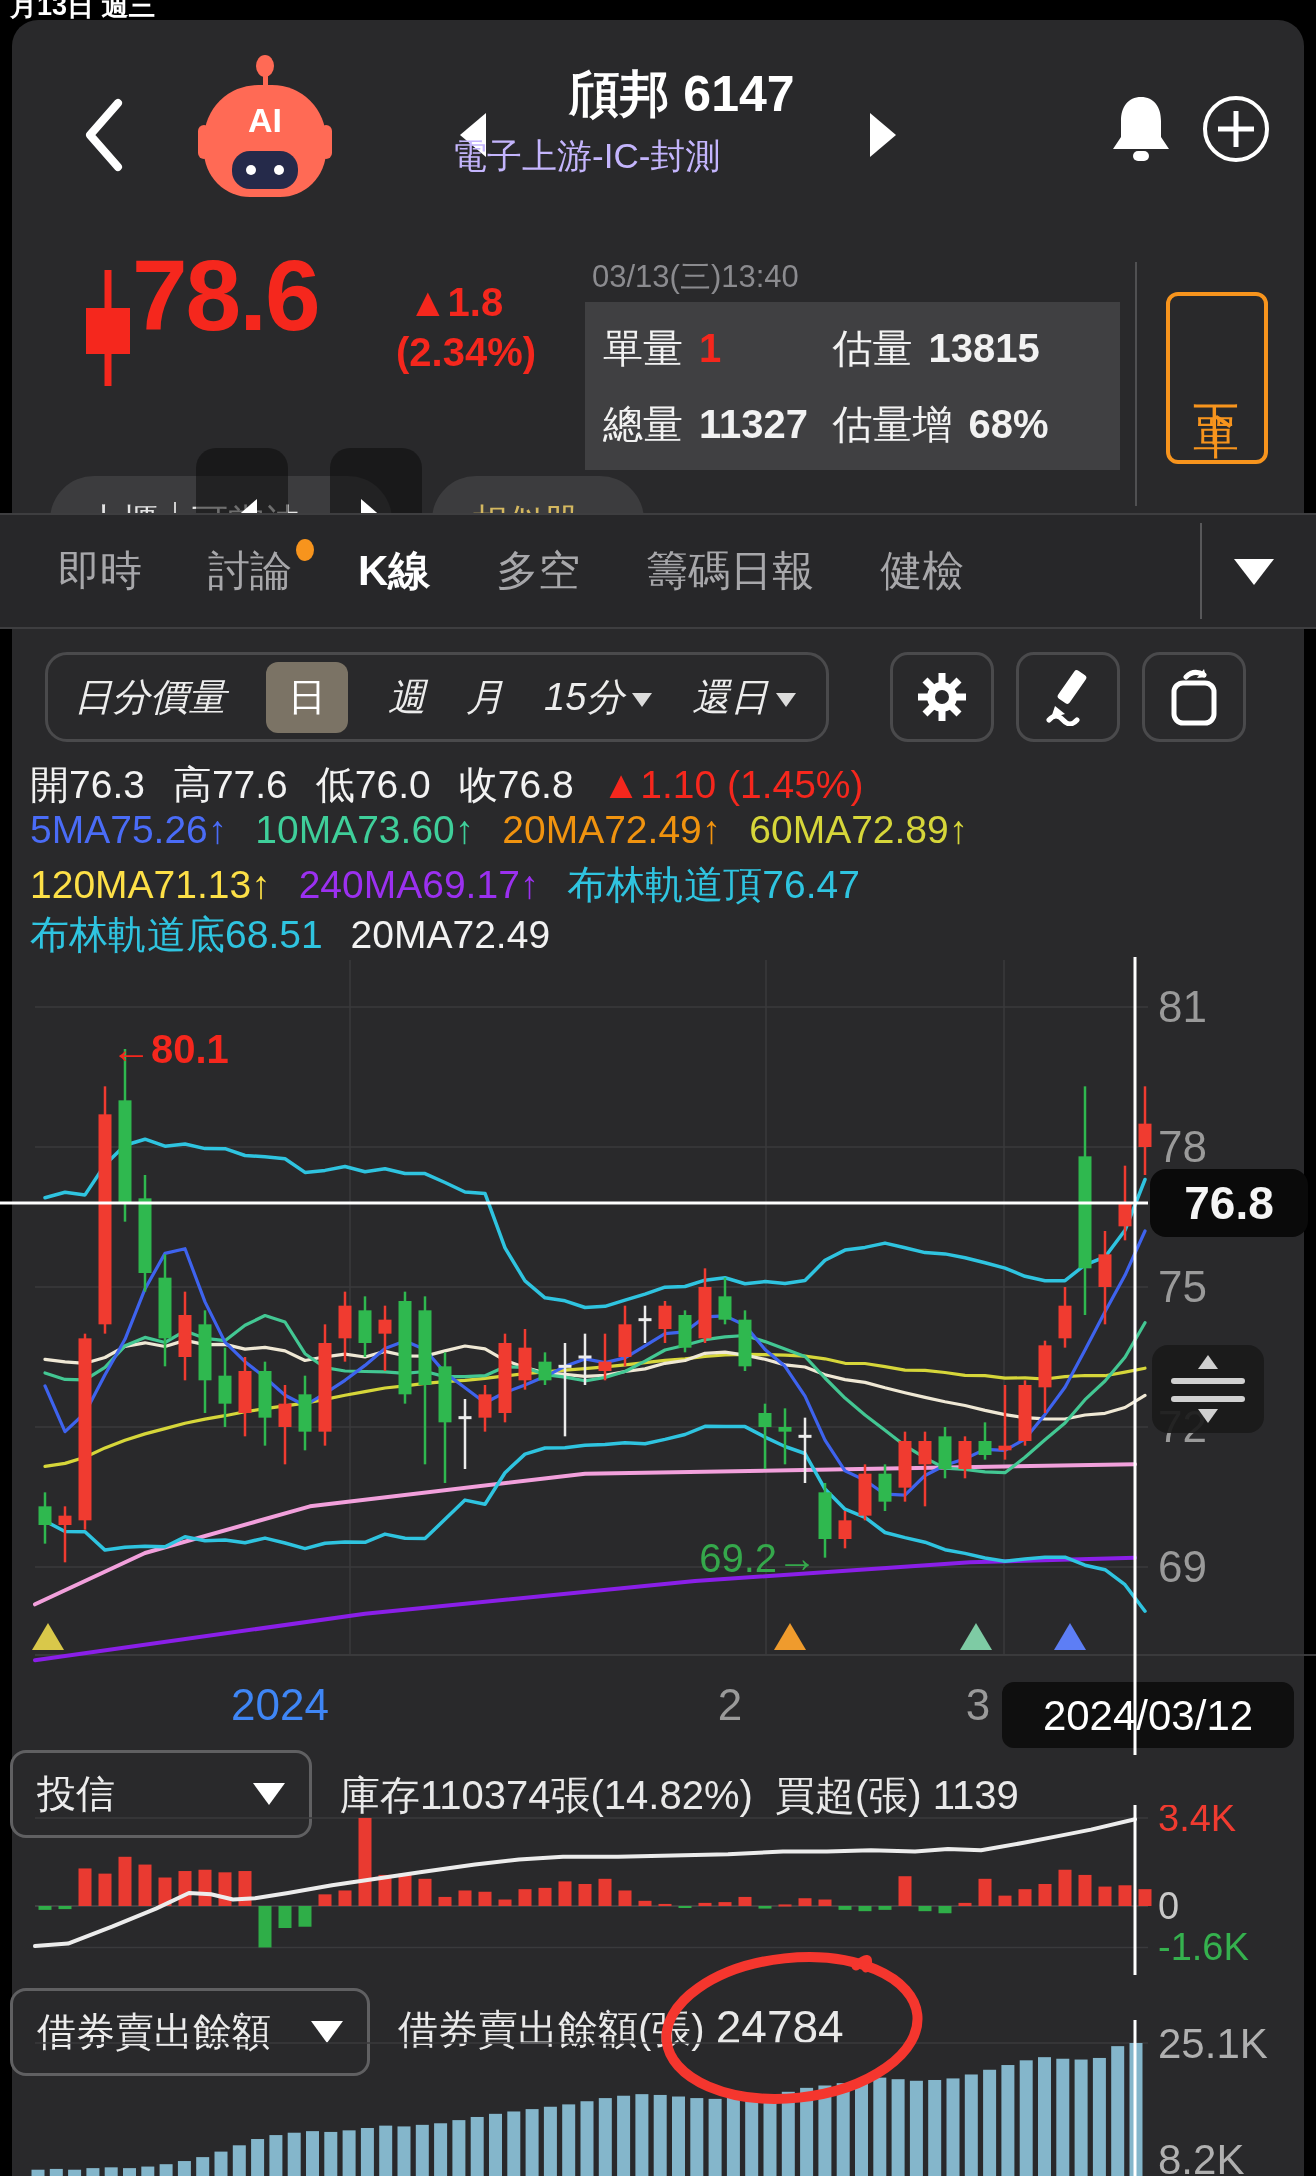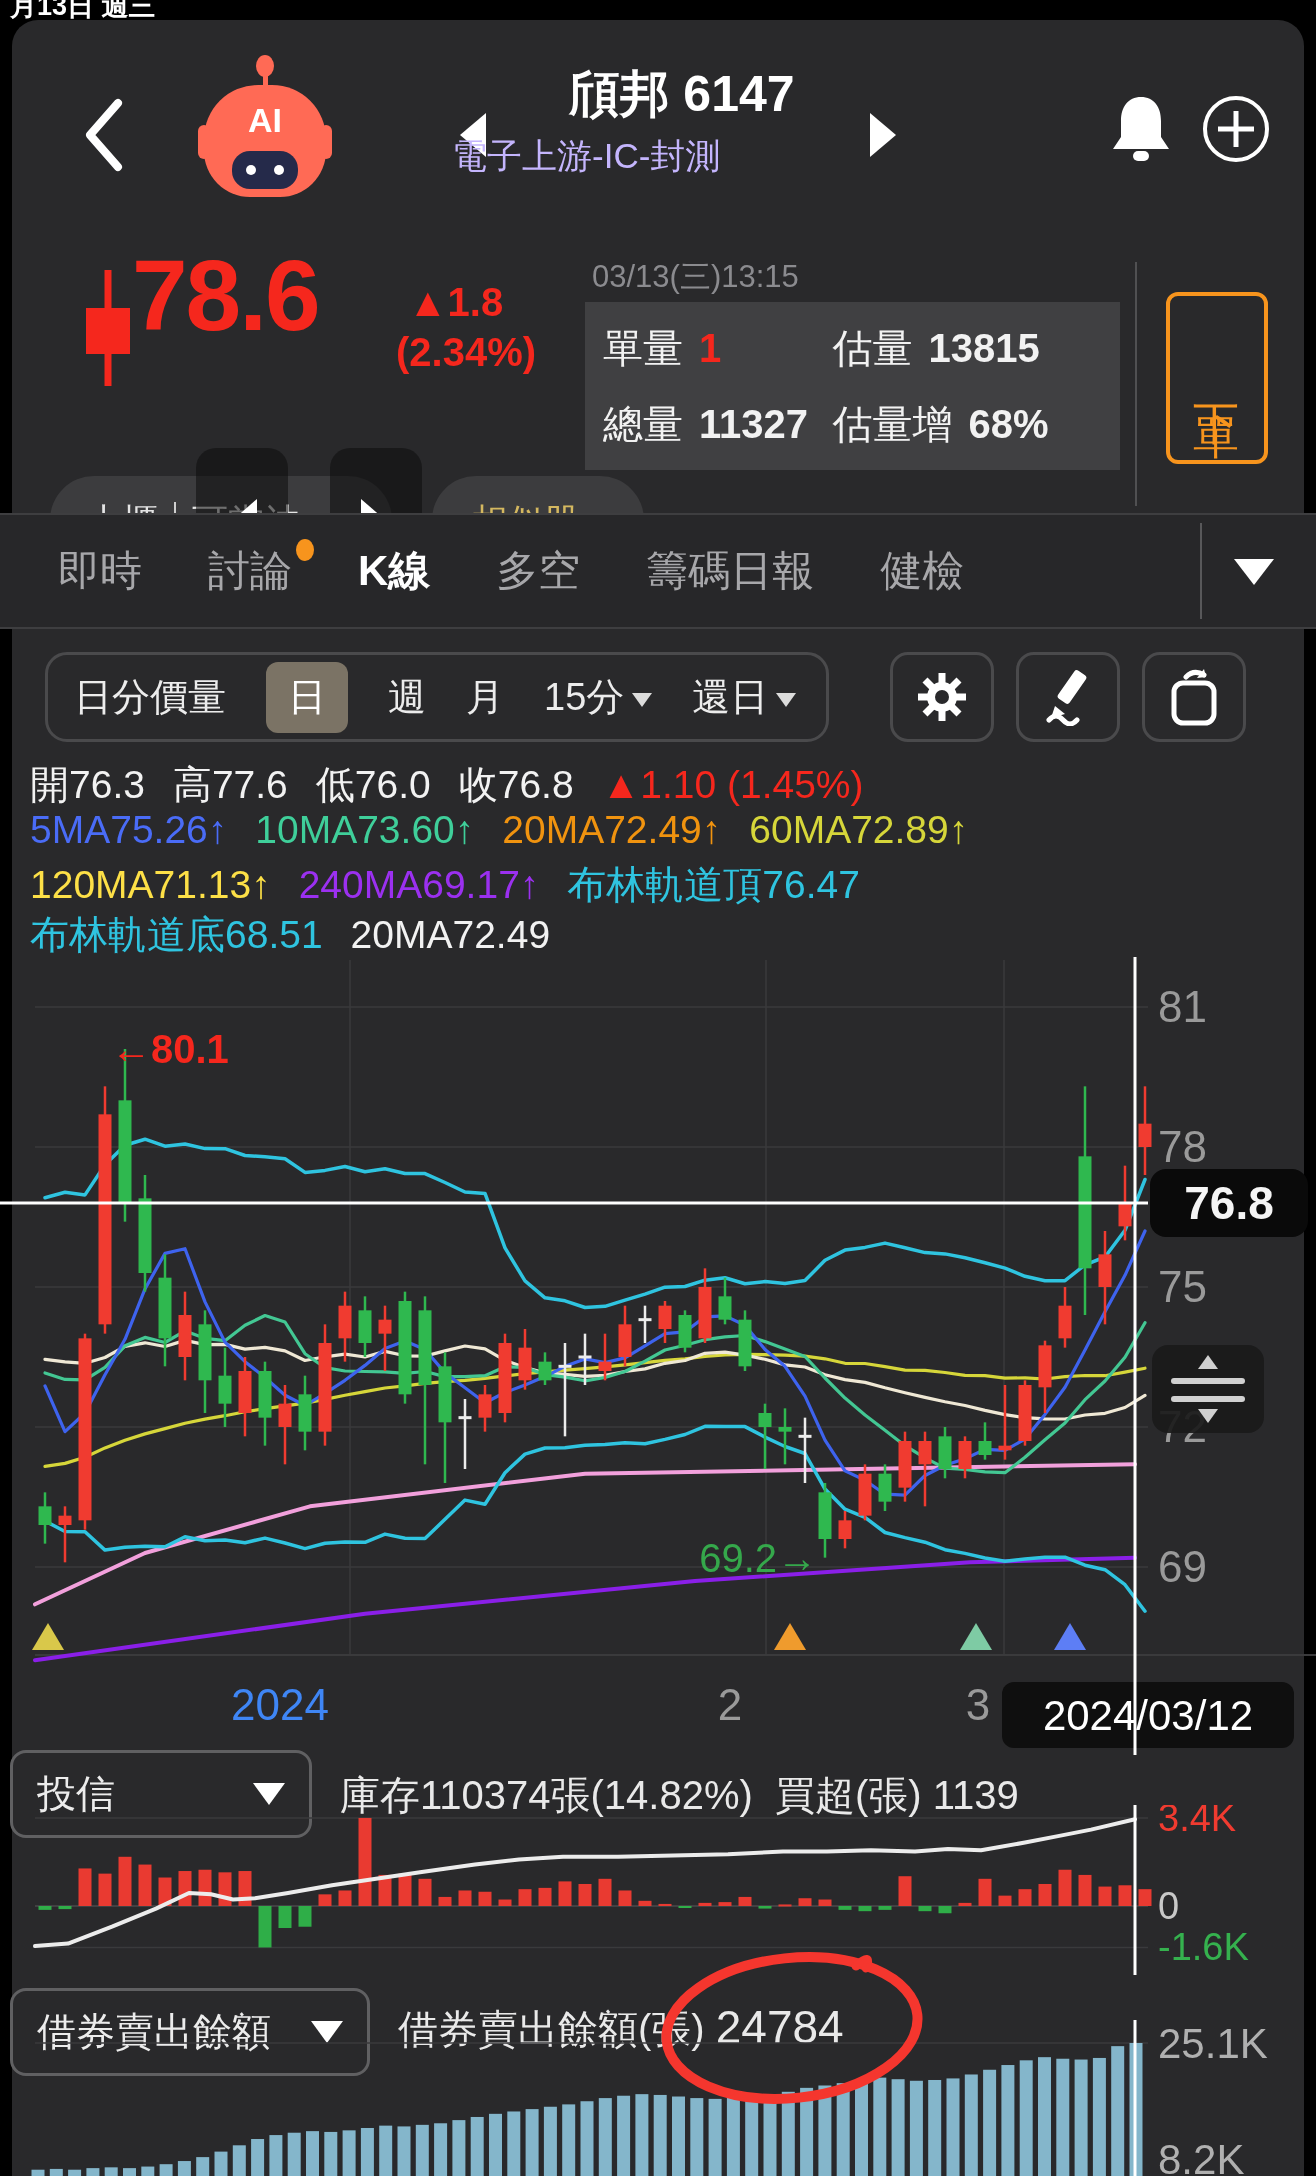--- a/index.html
+++ b/index.html
@@ -53,21 +53,21 @@
   
   .tabs{position:absolute;left:0;top:513px;width:1316px;height:116px;border-top:2px solid #3e3e40;border-bottom:2px solid #3e3e40;background:#272729;display:flex;align-items:center;padding-left:58px;gap:66px;}
   .tab{font-size:42px;color:#a7a7aa;position:relative;white-space:nowrap;}
   .tab.active{color:#fff;font-weight:bold;}
   .tab .dot{position:absolute;right:-22px;top:-4px;width:18px;height:22px;border-radius:50%;background:#f7941d;}
   .tabs .tdiv{position:absolute;left:1200px;top:8px;width:2px;height:96px;background:#58585a;}
   .tabs .caret{position:absolute;left:1234px;top:44px;width:0;height:0;border-left:20px solid transparent;border-right:20px solid transparent;border-top:26px solid #fff;}
   
   .tbgroup{position:absolute;left:45px;top:652px;width:784px;height:90px;border:3px solid #4a4a4c;border-radius:22px;display:flex;align-items:center;font-size:38px;color:#ececec;gap:40px;padding:0 26px;}
   .chip{background:#7b7365;border-radius:12px;padding:10px 22px;color:#fff;}
-  .tbi{display:flex;align-items:center;gap:8px;white-space:nowrap;}
+  .tbi{display:flex;align-items:center;gap:8px;white-space:nowrap;font-style:italic;}
   .tbi .c{width:0;height:0;border-left:10px solid transparent;border-right:10px solid transparent;border-top:14px solid #dcdcdc;margin-top:6px;}
   .sqbtn{position:absolute;top:652px;width:104px;height:90px;border:3px solid #4a4a4c;border-radius:18px;display:flex;align-items:center;justify-content:center;}
   
   .inforow{position:absolute;left:30px;width:1280px;font-size:39px;white-space:nowrap;}
   .inforow span{margin-right:28px;}
   .c-w{color:#f2f2f2}.c-red{color:#f5271d}.c-blue{color:#4a6cf7}.c-teal{color:#3fcf9a}
   .c-orange{color:#f0930f}.c-yellow{color:#d6d63a}.c-pink{color:#fde047}.c-purple{color:#9b30f0}.c-cyan{color:#2fc4e0}
   svg.chart{position:absolute;left:0;}
   
   .ddl{position:absolute;height:88px;border:3px solid #606062;border-radius:16px;display:flex;align-items:center;justify-content:space-between;padding:0 24px;color:#ececec;font-size:39px;background:#29292b;}
@@ -115,21 +115,21 @@
     </svg>
   </div>
 
   <svg class="candle-ico" viewBox="0 0 60 120">
     <line x1="30" y1="2" x2="30" y2="118" stroke="#f5271d" stroke-width="7"></line>
     <rect x="8" y="40" width="44" height="46" fill="#f5271d"></rect>
   </svg>
   <div class="price">78.6</div>
   <div class="chg1">▲1.8</div>
   <div class="chg2">(2.34%)</div>
-  <div class="qtime">03/13(三)13:15</div>
+  <div class="qtime">03/13(三)13:40</div>
   <div class="stats">
     <div class="stat">
         <span>單量</span>
         <span class="v red">1</span>
       </div>
     <div class="stat">
         <span>估量</span>
         <span class="v">13815</span>
       </div>
     <div class="stat">

